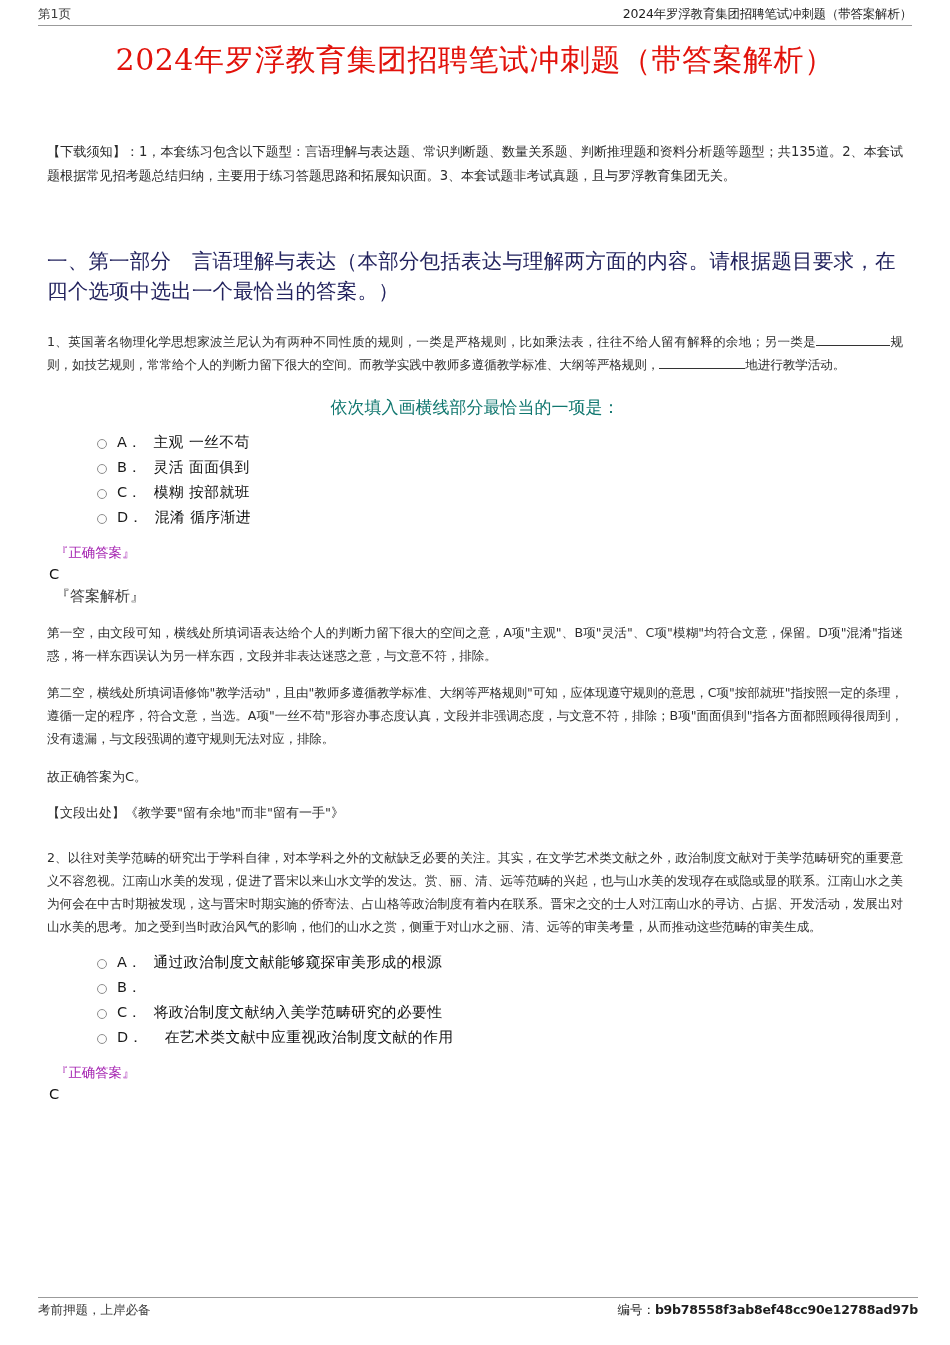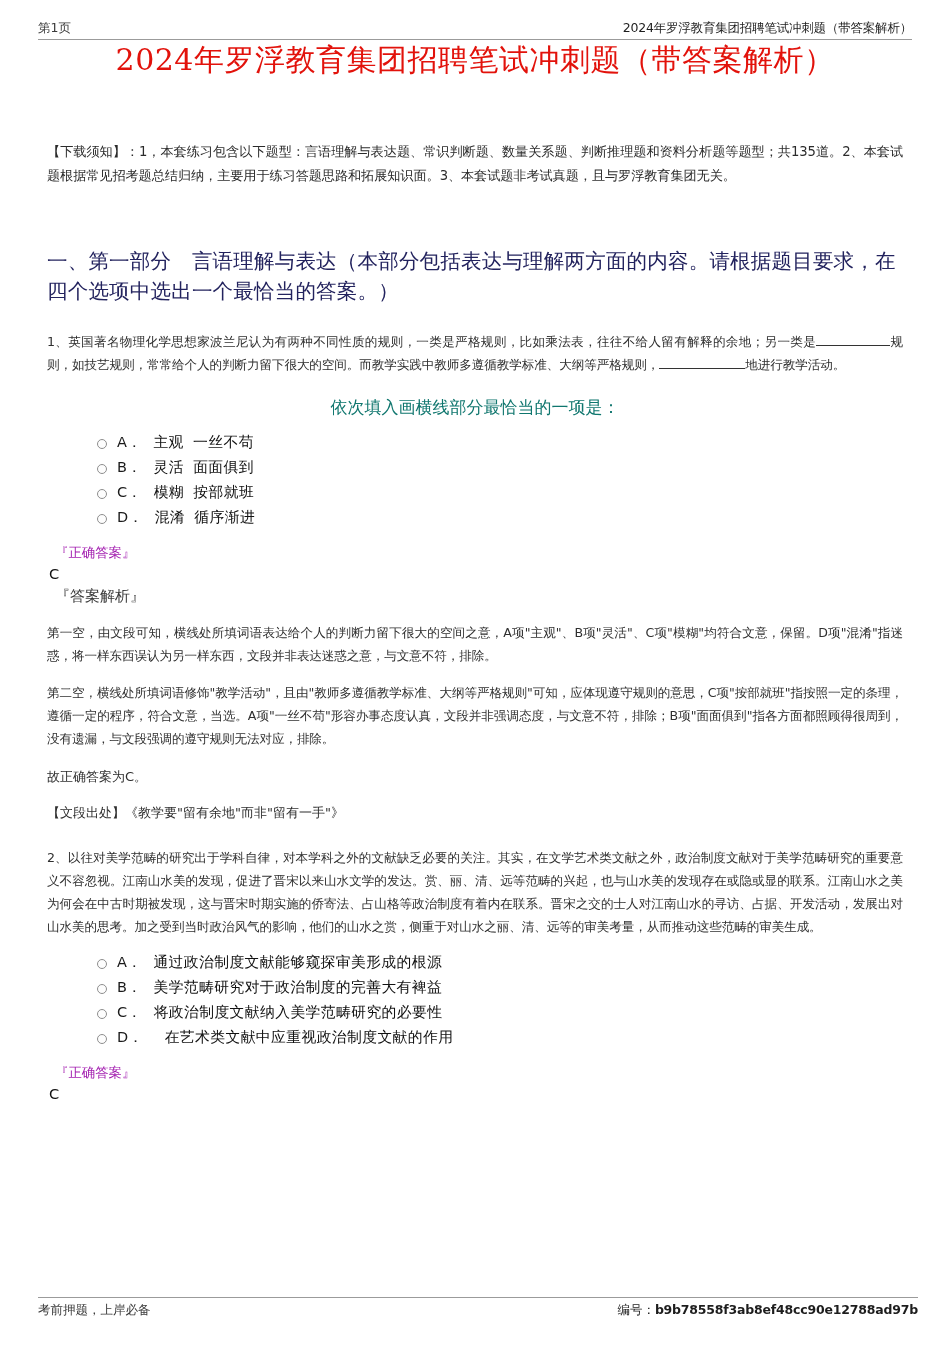--- a/index.html
+++ b/index.html
@@ -15,21 +15,21 @@
     color: #000000;
     overflow: hidden;
   }
 
   
   .page-header {
     position: absolute;
     top: 0;
     left: 38px;
     right: 38px;
-    height: 40px;
+    height: 26px;
     display: flex;
     align-items: flex-end;
     justify-content: space-between;
     border-bottom: 1px solid #9b9b9b;
     padding-bottom: 2px;
     box-sizing: border-box;
   }
   .page-header .hdr-left {
     font-size: 12.5px;
     color: #3a3a3a;
@@ -133,21 +133,20 @@
     font-family: "DejaVu Sans", "Liberation Sans", sans-serif;
     font-size: 14.5px;
     margin-right: 2px;
     letter-spacing: 0px;
   }
   .opt-text {
     font-size: 14.8px;
     margin-left: 10px;
     letter-spacing: 0.4px;
     color: #111;
-    font-family: Liberation Mono, monospace;
   }
   .option.indent .opt-text { margin-left: 20px; }
 
   .ans-label {
     margin-top: 12px;
     font-size: 13.4px;
     line-height: 21px;
     color: #a21caf;
     padding-left: 8px;
   }
@@ -273,21 +272,20 @@
 
     <div class="options">
       <div class="option">
         <span class="radio"></span>
         <span class="opt-letter">A．</span>
         <span class="opt-text">通过政治制度文献能够窥探审美形成的根源</span>
       </div>
       <div class="option">
         <span class="radio"></span>
         <span class="opt-letter">B．</span>
-        <span class="opt-text">美学范畴研究对于政治制度的完善大有裨益</span>
       </div>
       <div class="option">
         <span class="radio"></span>
         <span class="opt-letter">C．</span>
         <span class="opt-text">将政治制度文献纳入美学范畴研究的必要性</span>
       </div>
       <div class="option indent">
         <span class="radio"></span>
         <span class="opt-letter">D．</span>
         <span class="opt-text">在艺术类文献中应重视政治制度文献的作用</span>

